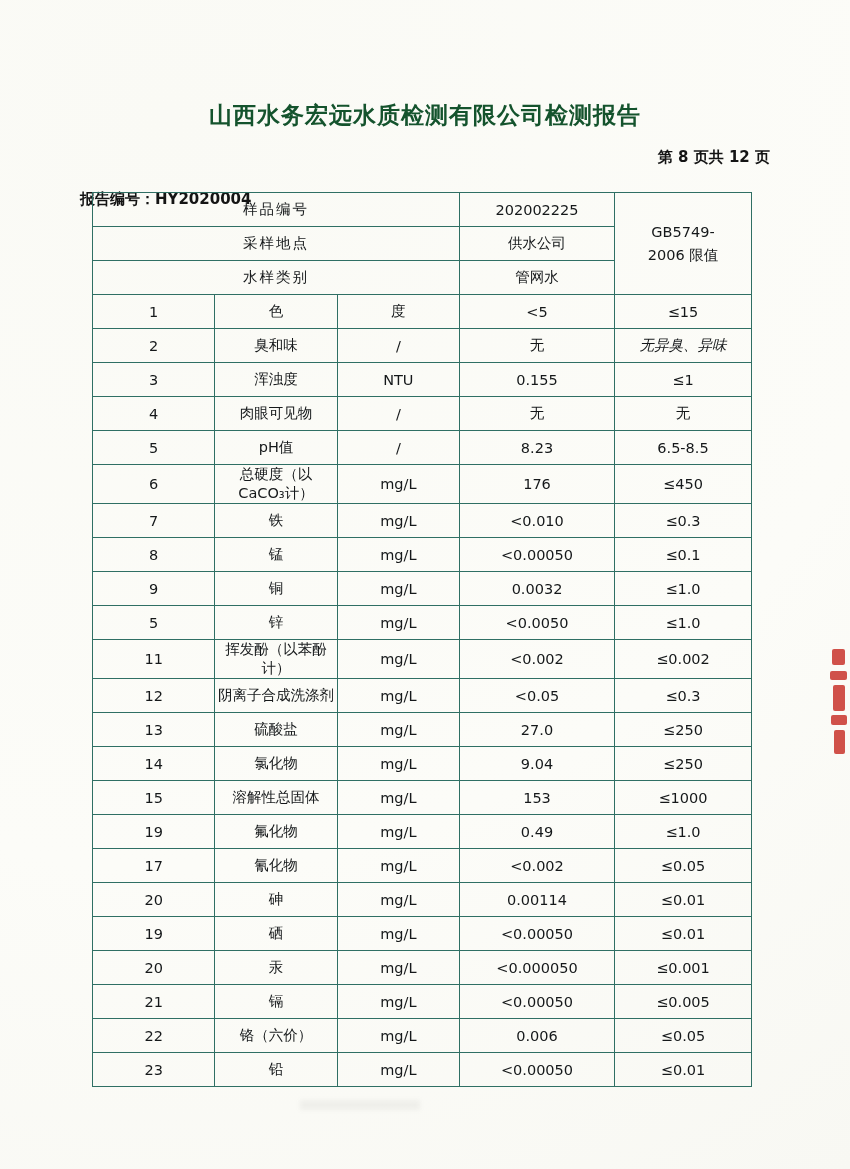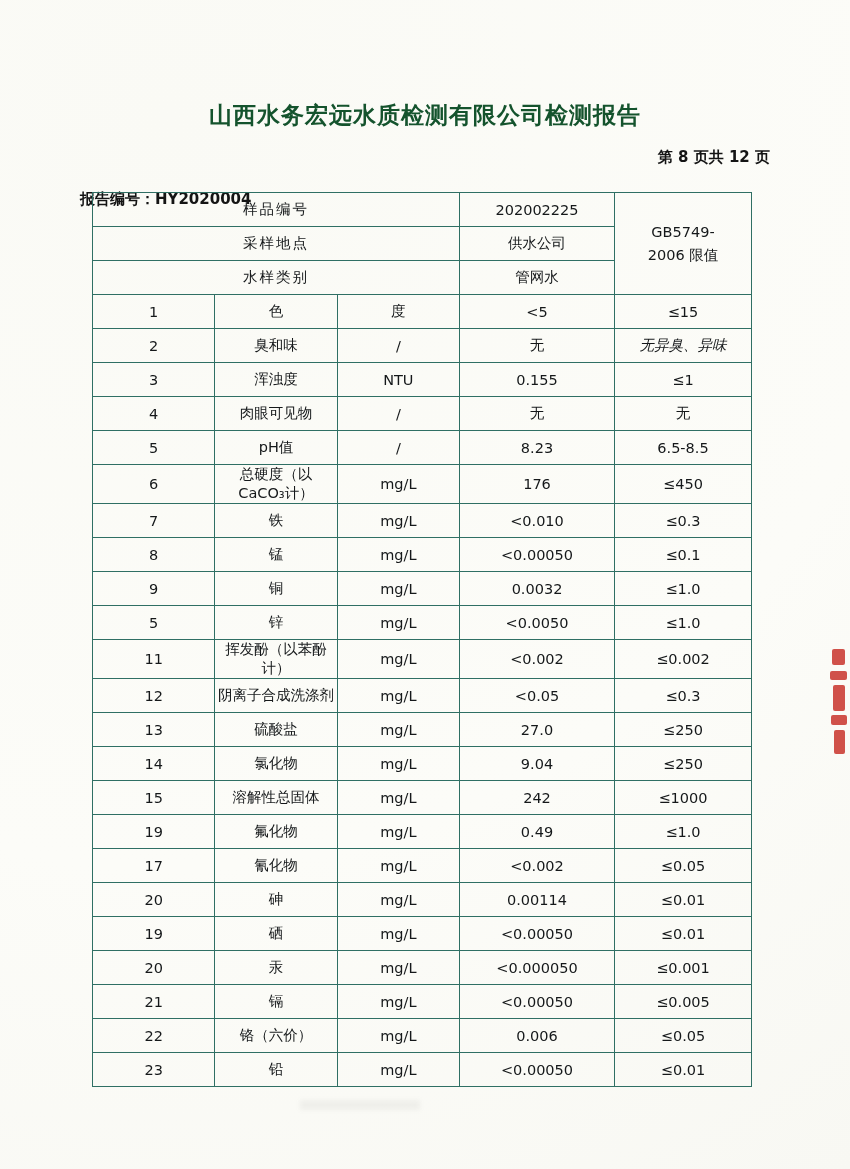--- a/index.html
+++ b/index.html
@@ -256,21 +256,21 @@
         <td class="idx">14</td>
         <td class="item">氯化物</td>
         <td class="unit">mg/L</td>
         <td class="value">9.04</td>
         <td class="limit">≤250</td>
       </tr>
       <tr>
         <td class="idx">15</td>
         <td class="item">溶解性总固体</td>
         <td class="unit">mg/L</td>
-        <td class="value">242</td>
+        <td class="value">153</td>
         <td class="limit">≤1000</td>
       </tr>
       <tr>
         <td class="idx">19</td>
         <td class="item">氟化物</td>
         <td class="unit">mg/L</td>
         <td class="value">0.49</td>
         <td class="limit">≤1.0</td>
       </tr>
       <tr>

